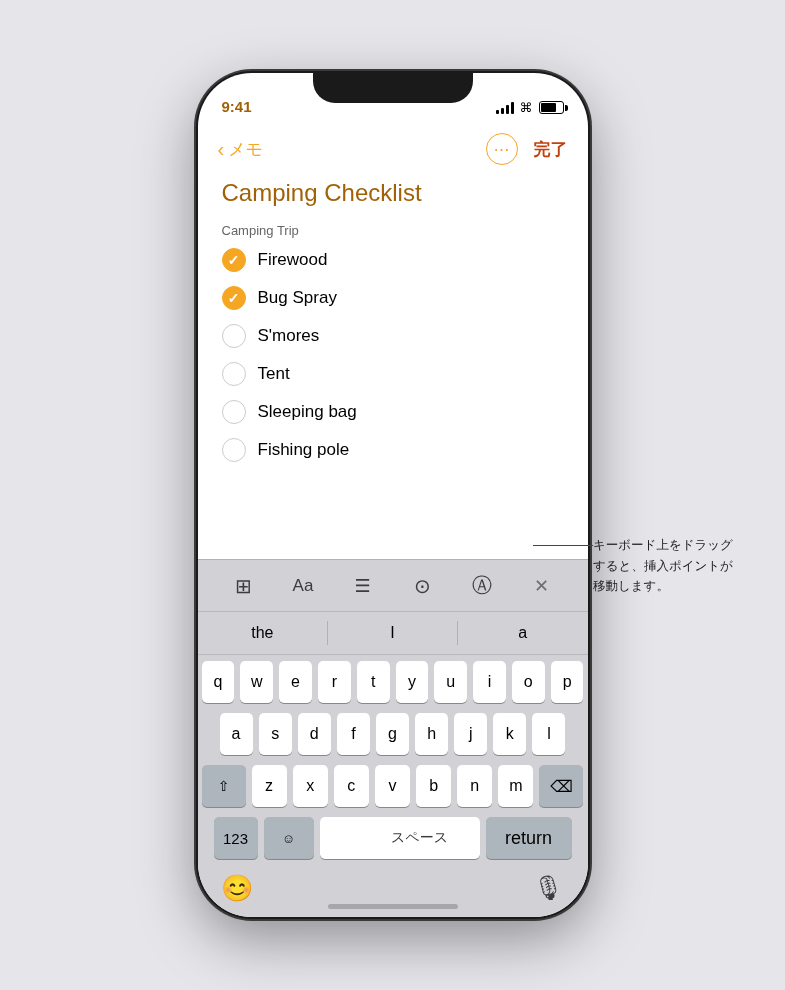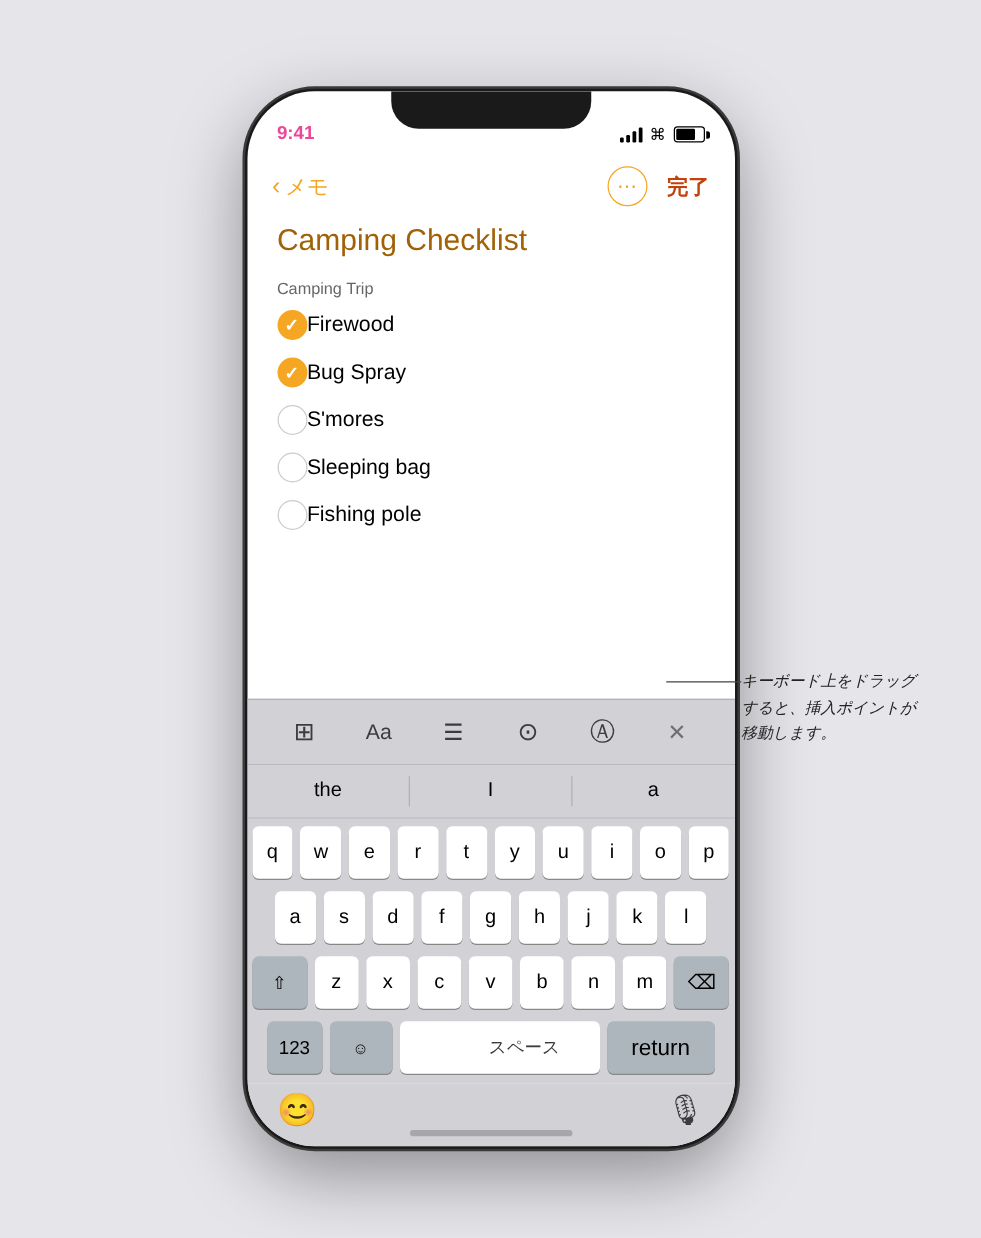--- a/index.html
+++ b/index.html
@@ -46,21 +46,21 @@
       height: 50px;
       display: flex;
       align-items: flex-end;
       justify-content: space-between;
       padding: 0 24px 8px;
       z-index: 50;
     }
     .status-time {
       font-size: 15px;
       font-weight: 600;
-      color: #ec4899;
+      color: #a16207;
     }
     .status-icons {
       display: flex;
       align-items: center;
       gap: 6px;
     }
     .signal-bars {
       display: flex;
       align-items: flex-end;
       gap: 2px;
@@ -169,21 +169,21 @@
       margin-bottom: 16px;
     }
     .section-label {
       font-size: 13px;
       color: #666;
       margin-bottom: 10px;
     }
     .checklist-item {
       display: flex;
       align-items: center;
-      gap: 0;
+      gap: 12px;
       margin-bottom: 14px;
     }
     .check-circle {
       width: 24px;
       height: 24px;
       border-radius: 50%;
       border: 1.5px solid #ccc;
       flex-shrink: 0;
       display: flex;
       align-items: center;
@@ -403,20 +403,24 @@
       <div class="checklist-item">
         <div class="check-circle checked"></div>
         <span class="item-text">Bug Spray</span>
       </div>
 
       <div class="checklist-item">
         <div class="check-circle"></div>
         <span class="item-text">S'mores</span>
       </div>
 
+      <div class="checklist-item">
+        <div class="check-circle"></div>
+        <span class="item-text">Tent</span>
+      </div>
 
       <div class="checklist-item">
         <div class="check-circle"></div>
         <span class="item-text">Sleeping bag</span>
       </div>
 
 
       <div class="checklist-item">
         <div class="check-circle"></div>
         <span class="item-text">Fishing pole</span>
@@ -505,16 +509,16 @@
 
     <div class="bottom-bar">
       <span class="emoji-btn">😊</span>
       <span class="mic-btn">🎙</span>
     </div>
   </div>
 
   <div class="home-indicator"></div>
 </div>
 
-<div style="position:absolute; right: 42px; top: 535px; display:flex; align-items:flex-start;font-style:italic;">
+<div style="position:absolute; right: 42px; top: 535px; display:flex; align-items:flex-start;">
   <div style="width:60px; height:1px; background:#444; margin-top:10px; flex-shrink:0;"></div>
   <div style="font-size:12.5px; line-height:1.65; color:#222; font-family:'Hiragino Sans','Yu Gothic',sans-serif; width:150px; margin-left:0;">キーボード上をドラッグすると、挿入ポイントが移動します。</div>
 </div>
 
 </body></html>

